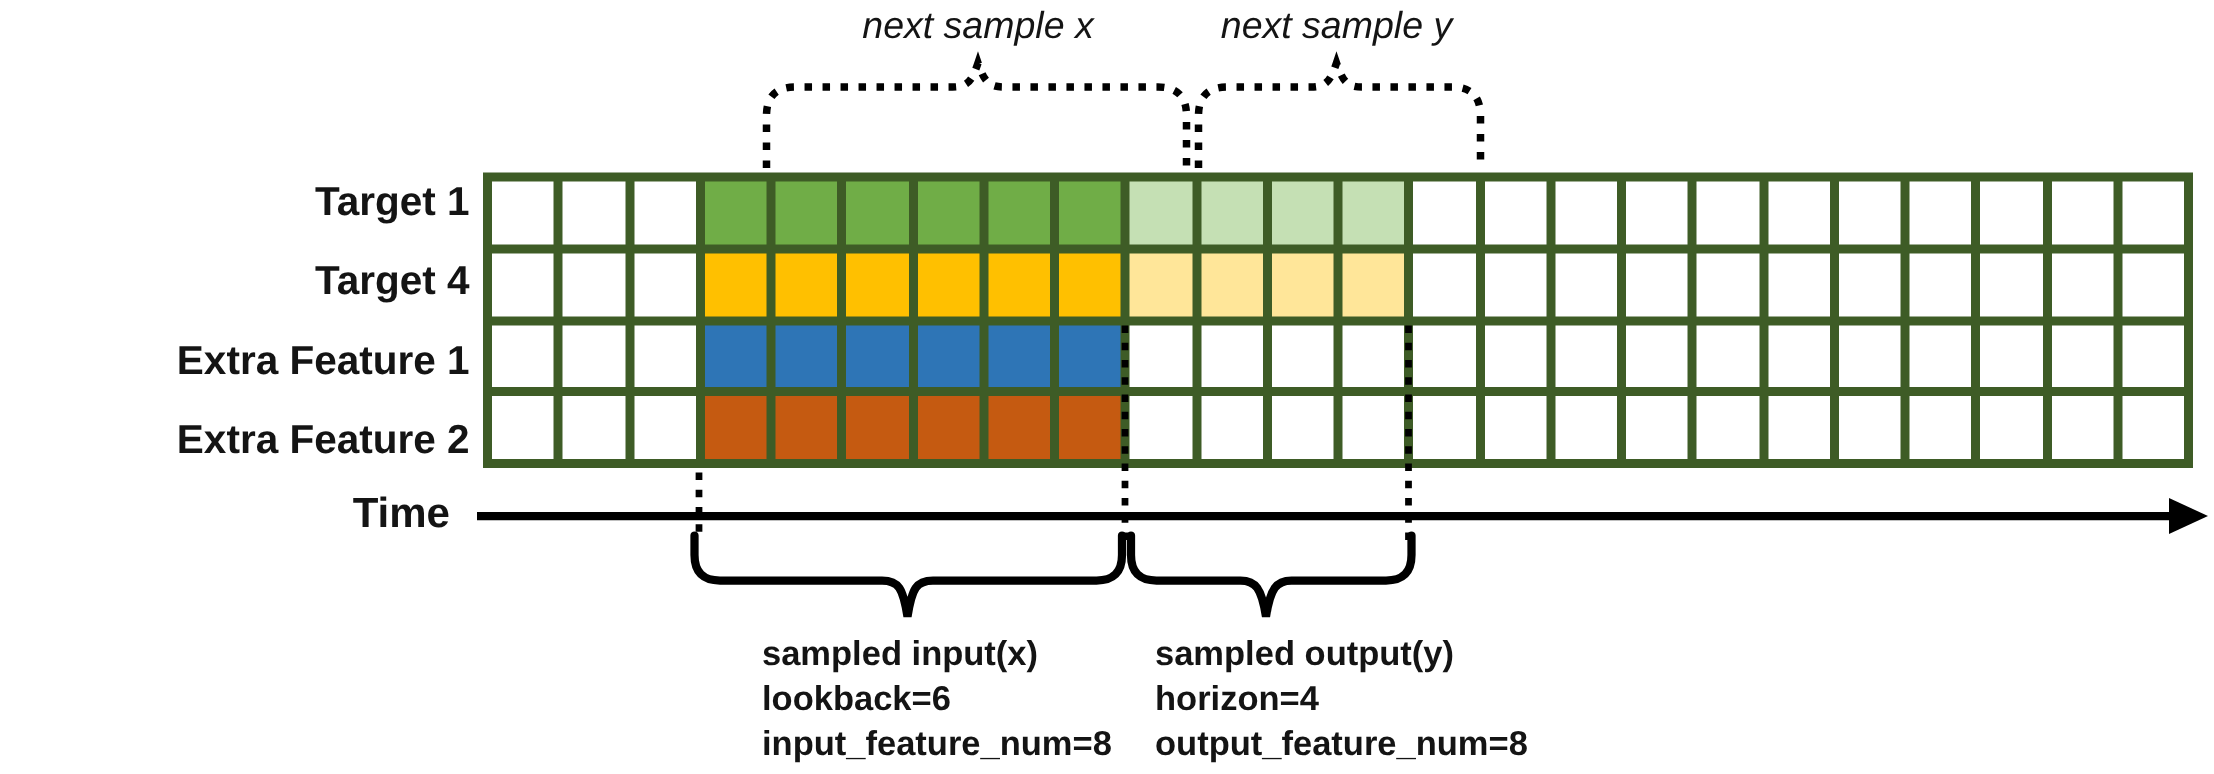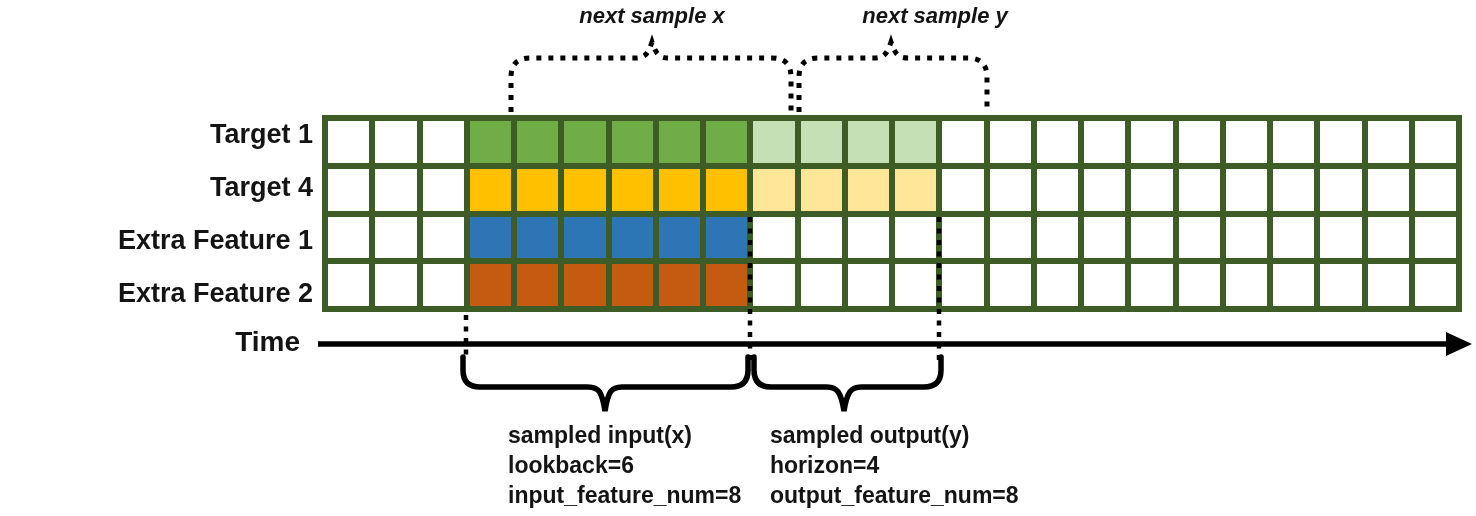--- a/index.html
+++ b/index.html
@@ -10,24 +10,24 @@
     font-family:"Liberation Sans", sans-serif;
     color:#141414;
     overflow:hidden;
   }
   .page-title{
     position:absolute;left:8px;top:3px;
     font-size:30px;font-weight:bold;letter-spacing:0.2px;
   }
   .top-label{
     position:absolute;top:3px;transform:translateX(-50%);
-    font-size:22px;font-weight:bold;font-style:italic;white-space:nowrap;
+    font-size:25px;font-weight:normal;font-style:italic;white-space:nowrap;
   }
   .top-label-x{left:652px;}
-  .top-label-y{left:891px;margin-left:44px;}
+  .top-label-y{left:891px;}
   .row-labels{
     position:absolute;left:0;top:115px;width:313px;height:197px;
     display:flex;flex-direction:column;gap:15px;
   }
   .row-label{
     flex:1;display:flex;align-items:center;justify-content:flex-end;
     font-size:27px;font-weight:bold;white-space:nowrap;
   }
   .sample-grid{
     position:absolute;left:322px;top:115px;width:1140px;height:197px;

